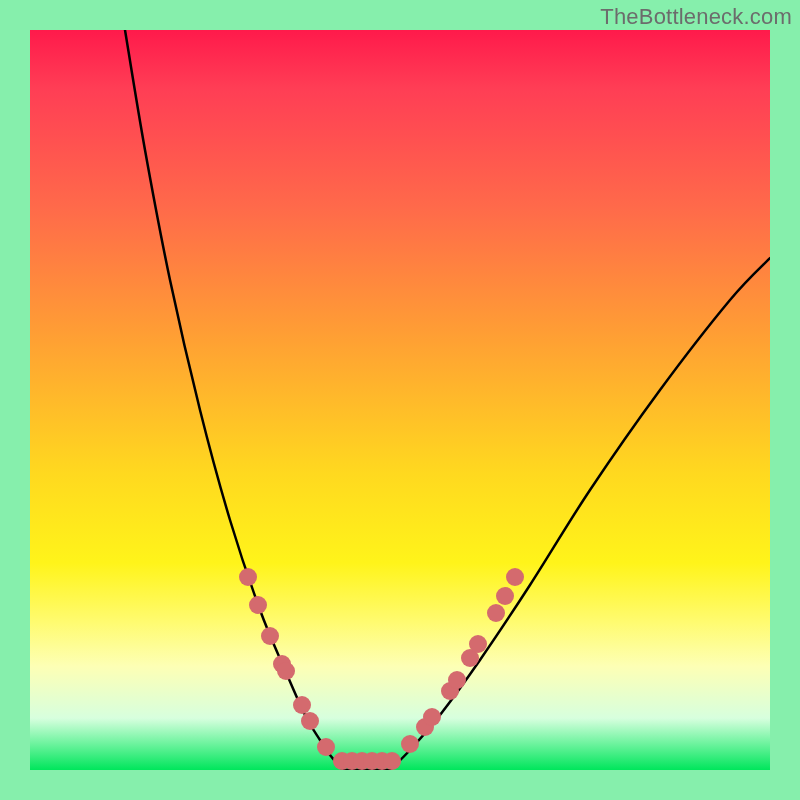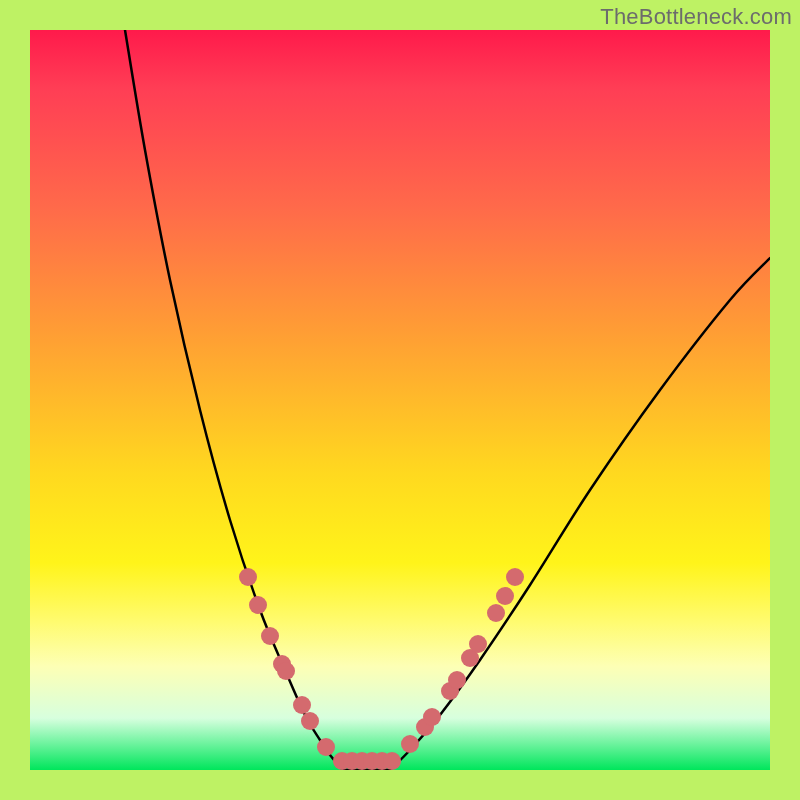--- a/index.html
+++ b/index.html
@@ -7,21 +7,21 @@
     padding: 0;
     width: 800px;
     height: 800px;
     background: #000;
     overflow: hidden;
   }
   .stage {
     position: relative;
     width: 800px;
     height: 800px;
-    background: #bef264;
+    background: #86efac;
   }
   .plot-area {
     position: absolute;
     left: 30px;
     top: 30px;
     width: 740px;
     height: 740px;
     overflow: hidden;
   }
   .gradient {

